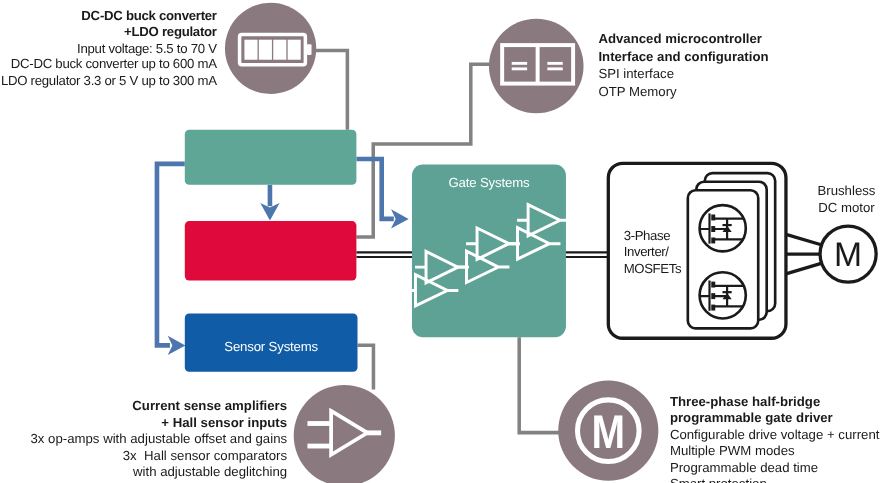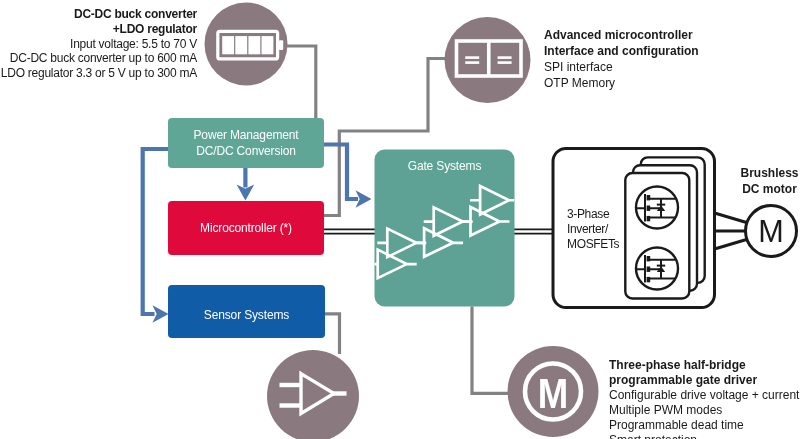--- a/index.html
+++ b/index.html
@@ -136,24 +136,23 @@
   </g>
 
   <circle cx="553" cy="391.5" r="28" fill="none" stroke="#fff" stroke-width="4.6"></circle>
   <text x="553" y="407.5" font-size="43" font-weight="bold" fill="#fff" text-anchor="middle" textLength="30.5" lengthAdjust="spacingAndGlyphs" font-family="Liberation Sans, sans-serif">M</text>
 </svg>
 
 <div class="t" style="left:-4px;top:7px;width:201px;text-align:right;line-height:14.8px;letter-spacing:-0.25px"><b>DC-DC buck converter<br>+LDO regulator</b><br>Input voltage: 5.5 to 70 V<br>DC-DC buck converter up to 600 mA<br>LDO regulator 3.3 or 5 V up to 300 mA</div>
 
 <div class="t" style="left:544px;top:28px;line-height:15.9px"><b>Advanced microcontroller<br>Interface and configuration</b><br>SPI interface<br>OTP Memory</div>
 
+<div class="t" style="left:0;top:362px;width:261px;text-align:right;line-height:15px"><b>Current sense amplifiers<br>+ Hall sensor inputs</b><br>3x op-amps with adjustable offset and gains<br>3x&nbsp; Hall sensor comparators<br>with adjustable deglitching</div>
 
 <div class="t" style="left:609px;top:358px;line-height:15px;white-space:nowrap"><b>Three-phase half-bridge<br>programmable gate driver</b><br>Configurable drive voltage + current<br>Multiple PWM modes<br>Programmable dead time<br>Smart protection</div>
 
-<div class="t" style="left:739px;top:165px;width:61px;text-align:center;line-height:16px;font-weight:bold">Brushless<br>DC motor</div>
+<div class="t" style="left:739px;top:165px;width:61px;text-align:center;line-height:16px;font-weight:normal">Brushless<br>DC motor</div>
 
 <div class="t" style="left:567px;top:207px;line-height:14.8px;font-weight:normal;font-size:12px;letter-spacing:-0.35px">3-Phase<br>Inverter/<br>MOSFETs</div>
 
-<div class="w" style="left:168px;top:118px;width:156px;height:50px;line-height:16px">Power Management<br>DC/DC Conversion</div>
-<div class="w" style="left:168px;top:201px;width:156px;height:54px">Microcontroller (*)</div>
 <div class="w" style="left:168px;top:285px;width:157px;height:60px">Sensor Systems</div>
 <div class="w" style="left:374.5px;top:158px;width:140px;height:16px">Gate Systems</div>
 </div>
 
 </body></html>

